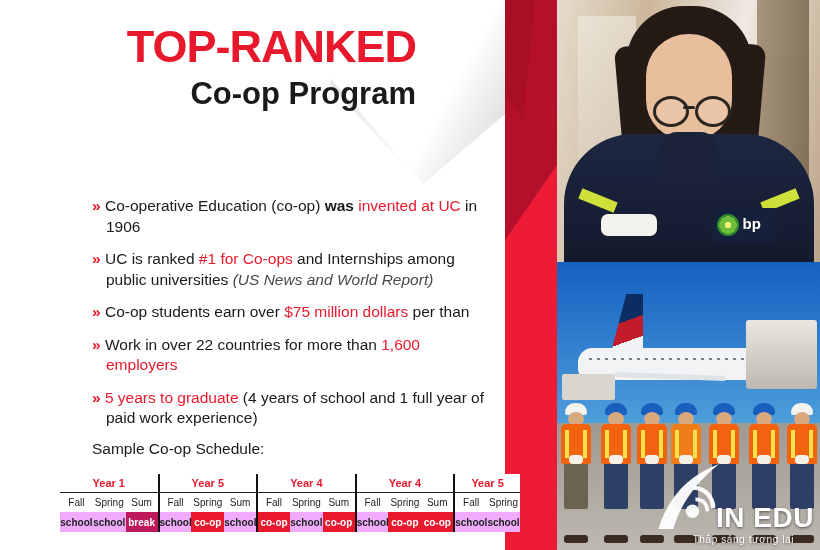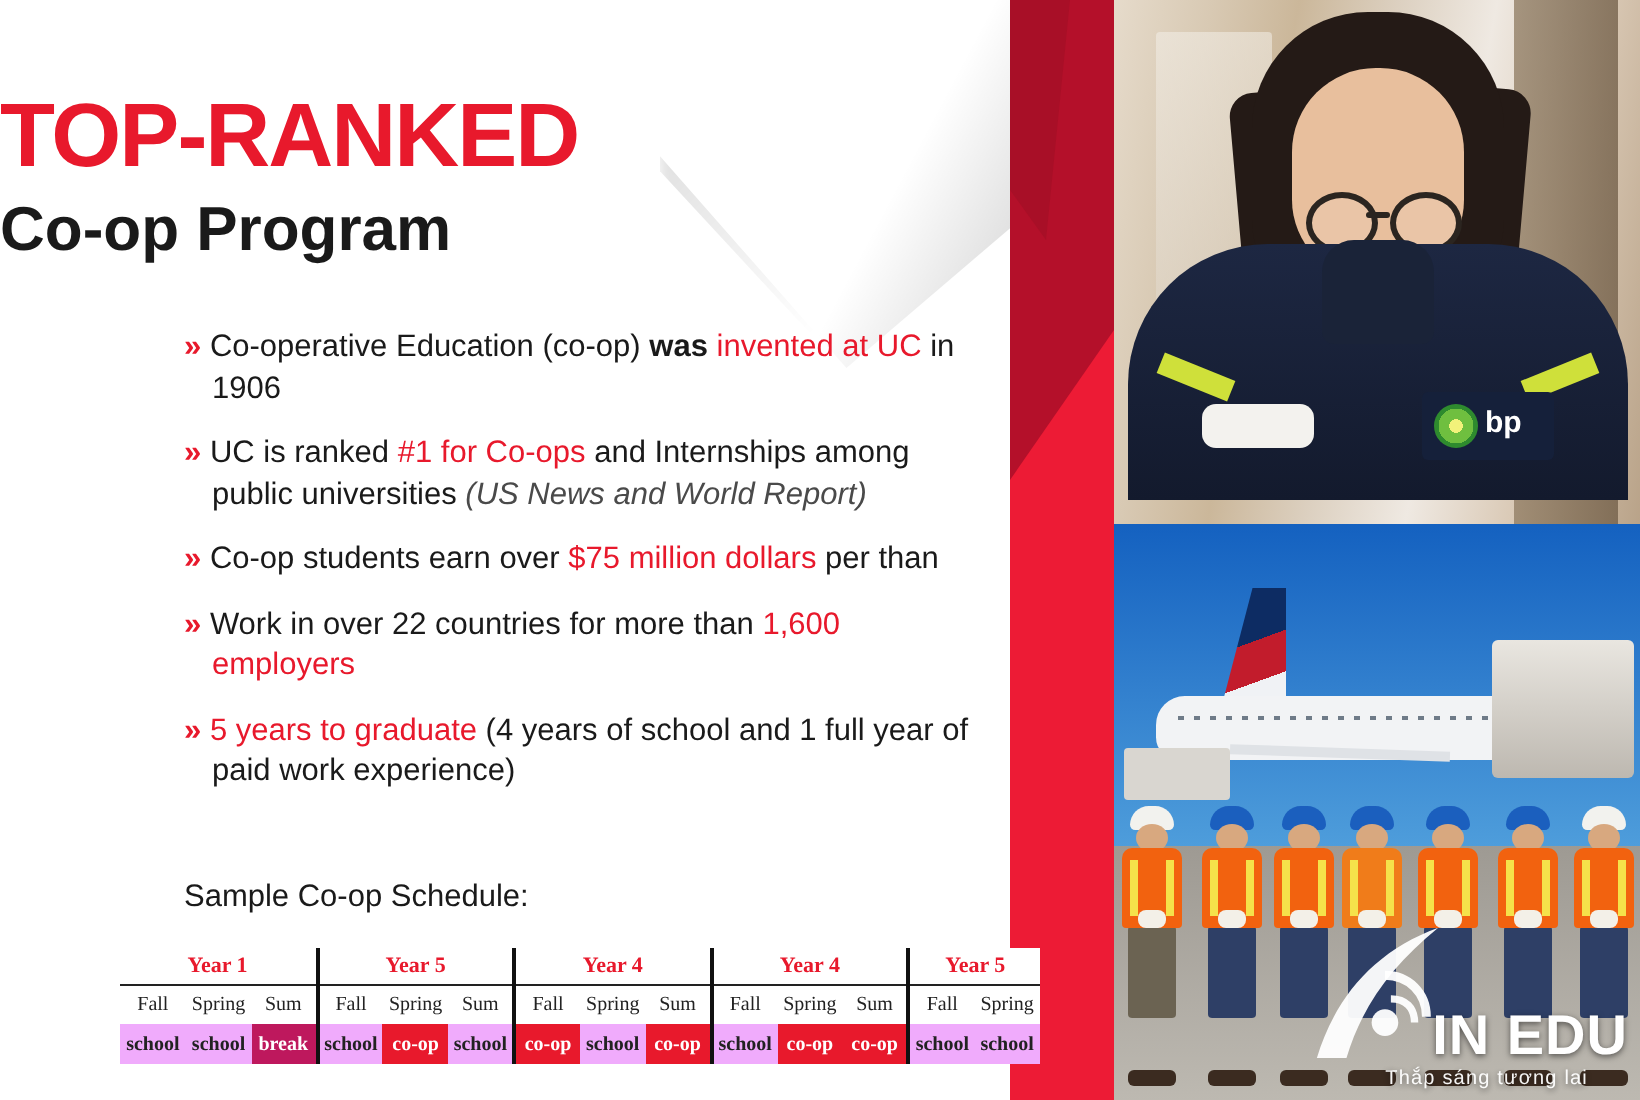--- a/index.html
+++ b/index.html
@@ -48,21 +48,21 @@
   .hair-r{position:absolute;left:50%;top:44px;margin-left:40px;width:32px;height:124px;background:#241a16;
      border-radius:6px 18px 22px 26px;transform:rotate(5deg);}
   .face{position:absolute;left:50%;top:34px;transform:translateX(-50%);width:86px;height:106px;
      background:#e8bf9d;border-radius:42px 42px 40px 40px;}
   .glass{position:absolute;top:62px;width:30px;height:25px;border:3px solid #2b2520;border-radius:50%;background:rgba(255,255,255,.10);}
   .glass-l{left:50%;margin-left:-36px;}
   .glass-r{left:50%;margin-left:6px;}
   .glass-bridge{position:absolute;left:50%;margin-left:-6px;top:72px;width:12px;height:3px;background:#2b2520;border-radius:2px;}
   .mouth{position:absolute;left:50%;margin-left:-15px;top:100px;width:30px;height:13px;background:#a8564e;border-radius:0 0 16px 16px;overflow:hidden;}
   .mouth:before{content:"";position:absolute;left:0;top:0;width:100%;height:5px;background:#fff;}
-  .coverall{position:absolute;left:50%;bottom:12px;transform:translateX(-50%);width:250px;height:128px;
+  .coverall{position:absolute;left:50%;bottom:0;transform:translateX(-50%);width:250px;height:128px;
      background:linear-gradient(180deg,#1d2742,#131a2d);border-radius:70px 70px 0 0;}
   .collar{position:absolute;left:50%;margin-left:-28px;bottom:78px;width:56px;height:52px;background:#1a2338;border-radius:16px 16px 6px 6px;}
   .stripe{position:absolute;bottom:56px;width:38px;height:11px;background:#cfe03a;transform:rotate(-22deg);}
   .stripe-l{left:50%;margin-left:-110px;transform:rotate(22deg);}
   .stripe-r{left:50%;margin-left:72px;}
   .namebadge{position:absolute;left:50%;margin-left:-88px;bottom:26px;width:56px;height:22px;background:#f3f2ee;border-radius:7px;}
   .bp-patch{position:absolute;left:50%;margin-left:22px;bottom:20px;width:66px;height:34px;background:#15203a;border-radius:3px;}
   .bp-flower{position:absolute;left:6px;top:6px;width:22px;height:22px;border-radius:50%;
      background:radial-gradient(circle,#f2f27a 0 22%,#6fbf3f 22% 56%,#2e8b2e 56% 100%);}
   .bp-text{position:absolute;left:32px;top:7px;color:#fff;font-size:15px;font-weight:bold;line-height:18px;font-family:"Liberation Sans",sans-serif;}
@@ -90,39 +90,39 @@
   .w-glove{position:absolute;left:50%;margin-left:-7px;top:52px;width:14px;height:9px;background:#f3f0e8;border-radius:4px;}
 
   
   .logo{position:absolute;right:6px;bottom:4px;z-index:6;text-align:right;color:#fff;
      text-shadow:0 1px 3px rgba(0,0,0,.55);}
   .logo-swoosh{position:absolute;right:92px;bottom:18px;width:74px;height:74px;z-index:6;}
   .logo-name{font-size:28px;font-weight:bold;letter-spacing:.5px;line-height:30px;font-family:"Liberation Sans",sans-serif;}
   .logo-tag{font-size:10px;line-height:13px;letter-spacing:.6px;opacity:.95;padding-right:20px;}
 
   
-  .title-wrap{position:absolute;left:0;top:22px;width:430px;text-align:left;z-index:6;margin-top:21px;}
+  .title-wrap{position:absolute;left:0;top:22px;width:430px;text-align:right;z-index:6;}
   .title-main{font-size:45px;font-weight:bold;color:#E8192C;letter-spacing:-1px;line-height:50px;
      font-family:"Liberation Sans",sans-serif;padding-right:14px;}
   .title-sub{font-size:31px;font-weight:bold;color:#1a1a1a;line-height:40px;padding-right:14px;margin-top:2px;}
 
-  .bullets{position:absolute;left:92px;top:164px;width:400px;z-index:6;}
+  .bullets{position:absolute;left:92px;top:196px;width:400px;z-index:6;}
   .bullet{font-size:15.5px;line-height:20.5px;color:#1a1a1a;margin-bottom:12px;
      text-indent:-14px;padding-left:14px;}
   .bullet .gl{color:#E8192C;font-weight:bold;}
   .red{color:#E8192C;}
   .bold{font-weight:bold;}
   .ital{font-style:italic;color:#4a4a4a;}
 
   .sched-label{position:absolute;left:92px;top:440px;font-size:15.5px;color:#1a1a1a;z-index:6;}
 
   
   .table-wrap{position:absolute;left:60px;top:474px;width:460px;z-index:7;}
   table.sched{border-collapse:collapse;table-layout:fixed;width:460px;background:#fff;}
-  table.sched td{font-family:Liberation Serif, serif;text-align:center;padding:0;}
+  table.sched td{font-family:Liberation Sans, sans-serif;text-align:center;padding:0;}
   .yr{font-size:11px;font-weight:bold;color:#E8192C;height:18px;border-bottom:1.6px solid #222;background:#fff;}
   .se{font-size:10px;color:#222;height:19px;background:#fff;}
   .st{font-size:10px;font-weight:bold;height:20px;background:#f0abfc;color:#222;}
   .st.coop{background:#E8192C;color:#fff;margin-left:39px;}
   .st.brk{background:#be185d;color:#fff;}
   .divL{border-left:2.2px solid #111;}
   td.yr.divL,td.se.divL,td.st.divL{border-left:2.2px solid #111;}
 </style>
 </head>
 <body>

